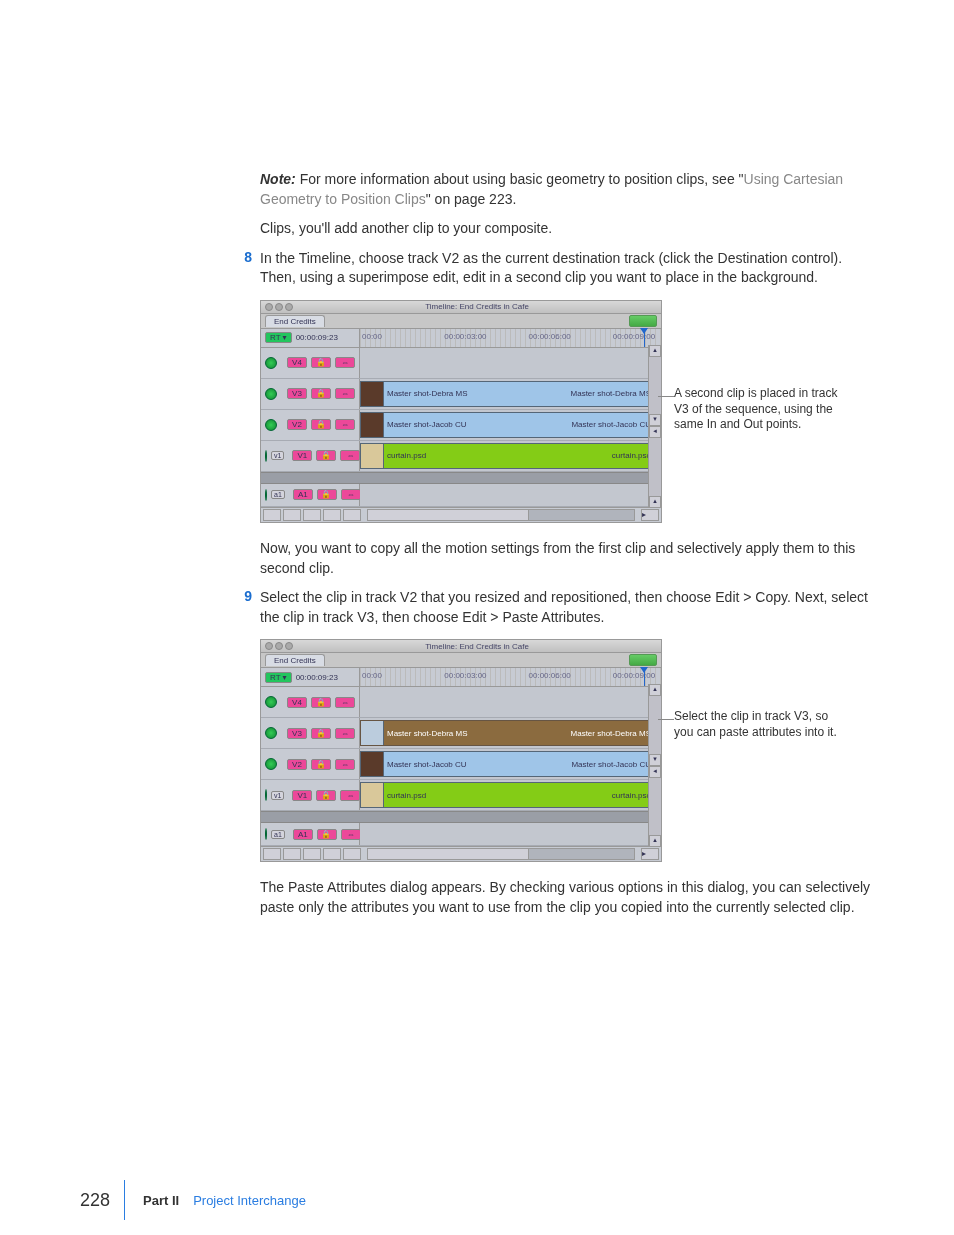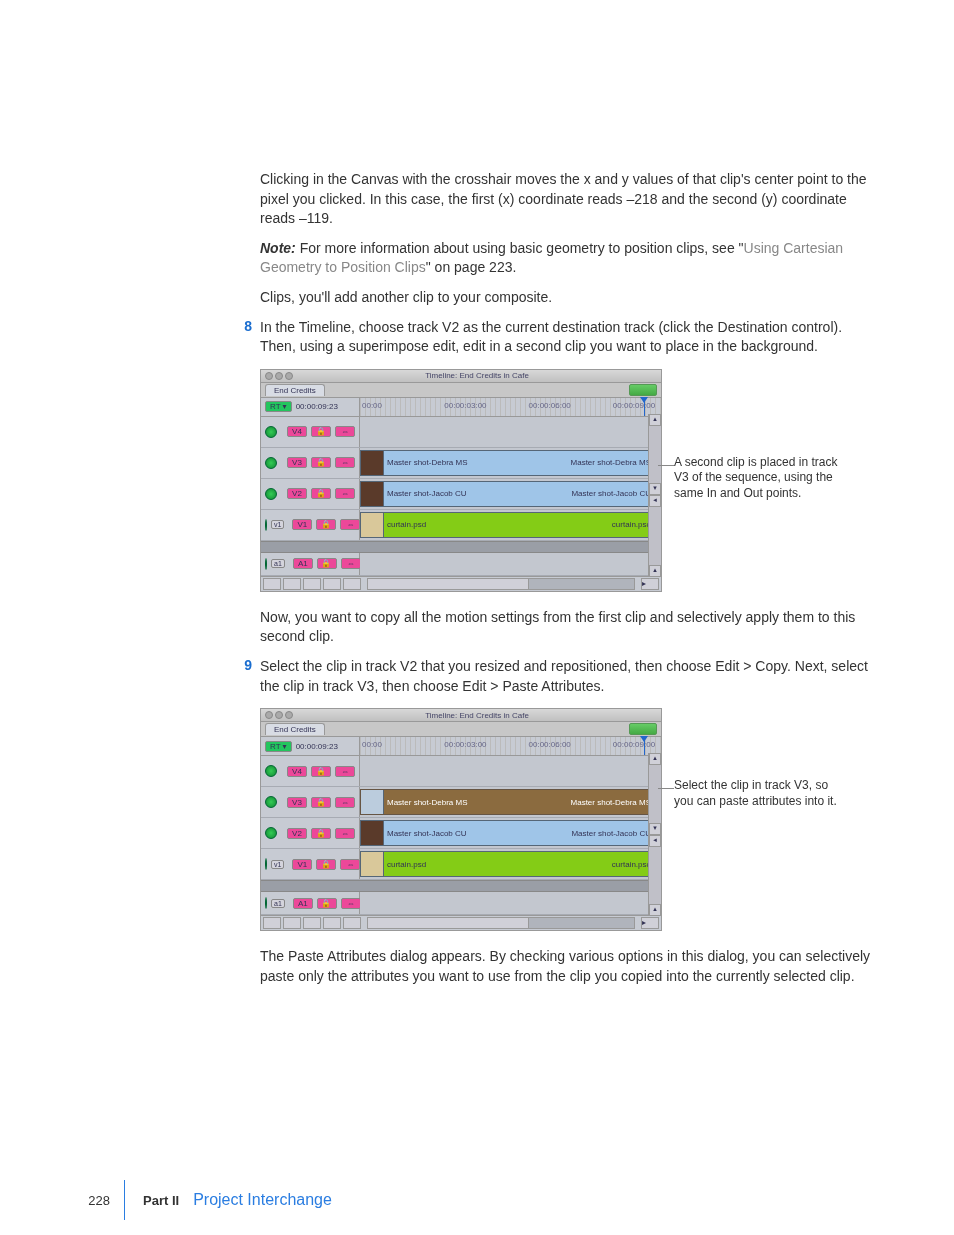--- a/index.html
+++ b/index.html
@@ -144,32 +144,31 @@
   }
   .callout.second { padding-top: 70px; }
   .callout::before {
     content:""; position:absolute; left:-16px; top:96px; width:16px; height:1px; background:#888;
   }
   .callout.second::before { top:80px; }
   .footer {
     position:absolute; bottom:30px; left:0; right:0;
     display:flex; align-items:center;
   }
-  .page-num { width:110px; text-align:right; font-size:13px; color:#333; }
+  .page-num { width:110px; text-align:right; font-size:18px; color:#333; }
   .vline { width:1px; height:40px; background:#2a7de1; margin:0 18px 0 14px; }
   .part { font-weight:bold; font-size:13px; margin-right:14px; }
-  .section { color:#2a7de1; font-size:16px; }
+  .section { color:#2a7de1; font-size:13px; }
 </style>
 </head>
 <body>
 
 <div class="page">
 
   <div class="body-text">
-    <p>Clicking in the Canvas with the crosshair moves the x and y values of that clip's center point to the pixel you clicked. In this case, the first (x) coordinate reads –218 and the second (y) coordinate reads –119.</p>
     <p>
       <span class="note-label">Note:</span><span>  For more information about using basic geometry to position clips, see "</span><span class="link">Using Cartesian Geometry to Position Clips</span><span>" on page 223.</span>
     </p>
     <p>Clips, you'll add another clip to your composite.</p>
   </div>
 
   <div class="step">
     <div class="step-num">8</div>
     <div class="step-body">In the Timeline, choose track V2 as the current destination track (click the Destination control). Then, using a superimpose edit, edit in a second clip you want to place in the background.</div>
   </div>

